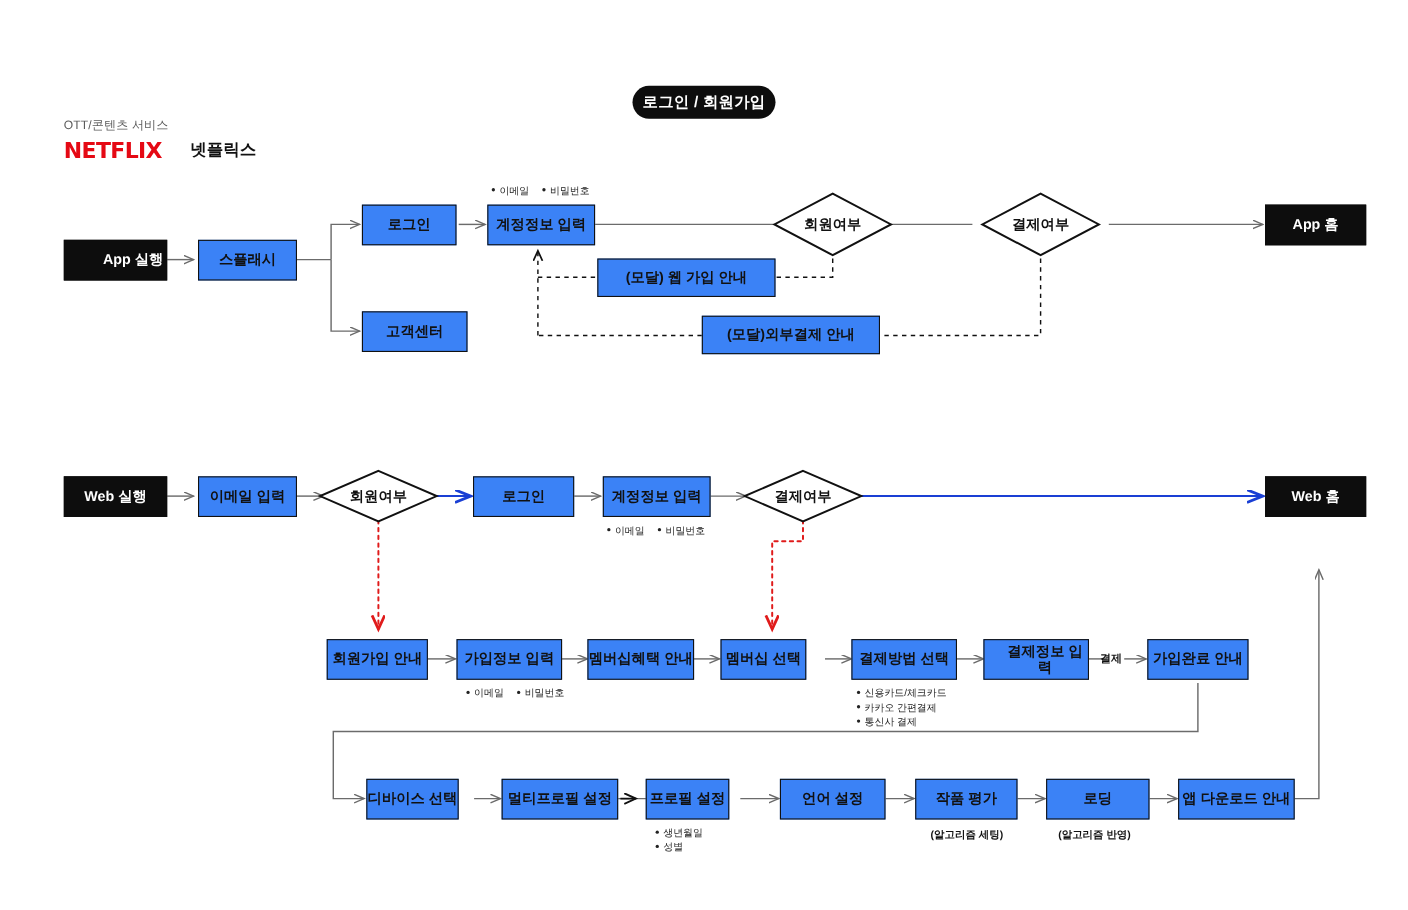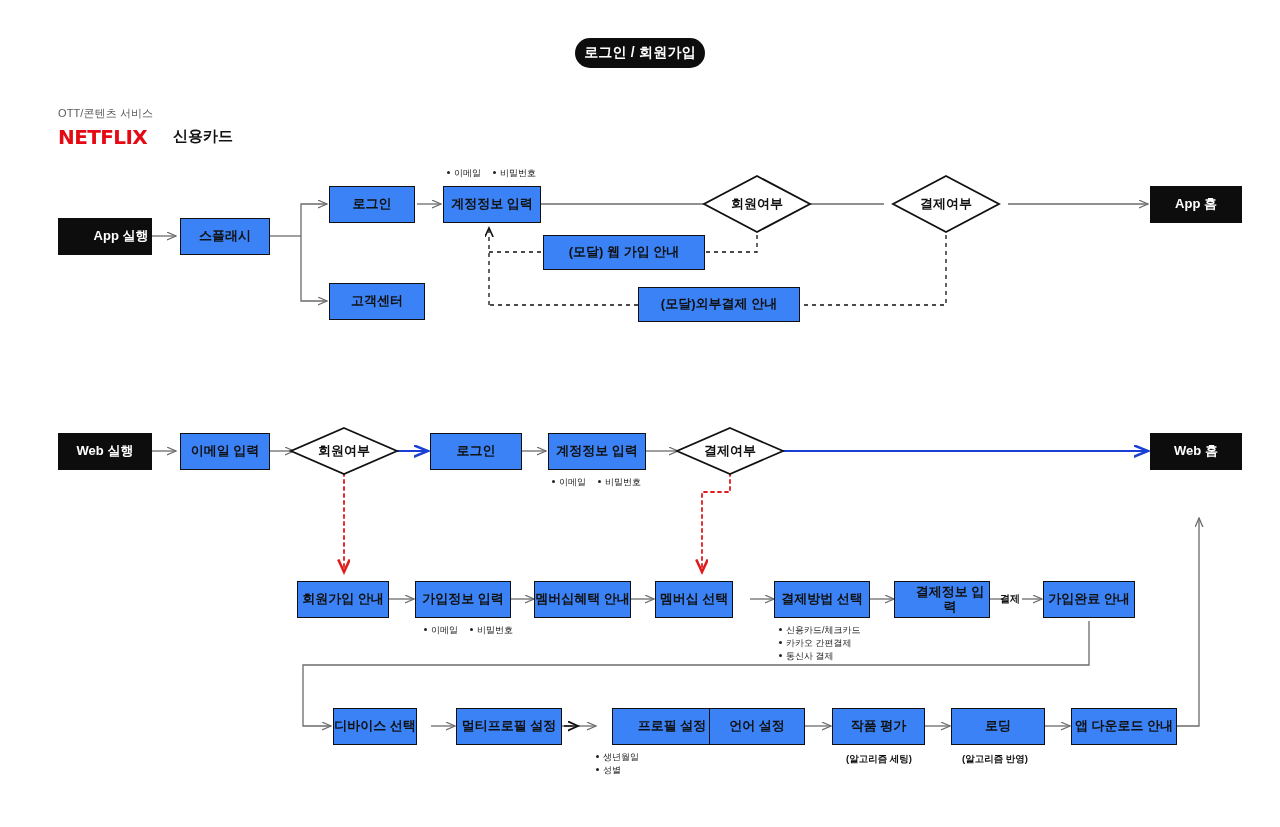--- a/index.html
+++ b/index.html
@@ -14,20 +14,21 @@
   #canvas{position:absolute;left:0;top:0;width:1280px;height:827px;}
   svg.wires{position:absolute;left:0;top:0;width:1280px;height:827px;pointer-events:none;}
 
   .title-pill{
     position:absolute;
     background:#0d0d0d;color:#fff;
     border-radius:18px;
     font-size:14px;font-weight:bold;
     display:flex;align-items:center;justify-content:center;
     letter-spacing:0.2px;
+    margin-top:40px;
   }
   .svc-kicker{position:absolute;font-size:11px;color:#5b5b5b;letter-spacing:0.1px;}
   .svc-logo{position:absolute;font-size:20px;font-weight:bold;color:#E50914;letter-spacing:-0.6px;font-family:"DejaVu Sans",sans-serif;}
   .svc-name{position:absolute;font-size:15px;font-weight:bold;color:#111;}
 
   .node{
     position:absolute;
     box-sizing:border-box;
     border:1.6px solid #111;
     background:#3b82f6;
@@ -155,21 +156,21 @@
       <polygon points="730,428 783,451 730,474 677,451"></polygon>
     </g>
   </svg>
 
   <div class="title-pill" style="left:575px;top:38px;width:130px;height:30px;">
     <span>로그인 / 회원가입</span>
   </div>
 
   <div class="svc-kicker" style="left:58px;top:106px;">OTT/콘텐츠 서비스</div>
   <div class="svc-logo" style="left:58px;top:125px;">NETFLIX</div>
-  <div class="svc-name" style="left:173px;top:127px;">신용카드</div>
+  <div class="svc-name" style="left:173px;top:127px;">넷플릭스</div>
 
   <div class="node dark" style="left:58px;top:218px;width:94px;height:37px;padding-left:32px;">App 실행</div>
   <div class="node" style="left:180px;top:218px;width:90px;height:37px;">스플래시</div>
   <div class="node" style="left:329px;top:186px;width:86px;height:37px;">로그인</div>
   <div class="node" style="left:329px;top:283px;width:96px;height:37px;">고객센터</div>
   <div class="node" style="left:443px;top:186px;width:98px;height:37px;">계정정보 입력</div>
 
   <div class="bullets" style="left:447px;top:167px;">
     <span class="b"><span class="dot"></span><span>이메일</span></span><span class="b"><span class="dot"></span><span>비밀번호</span></span>
   </div>
@@ -213,21 +214,21 @@
     <span class="b"><span class="dot"></span><span>신용카드/체크카드</span></span>
     <span class="b"><span class="dot"></span><span>카카오 간편결제</span></span>
     <span class="b"><span class="dot"></span><span>통신사 결제</span></span>
   </div>
   <div class="node" style="left:894px;top:581px;width:96px;height:37px;padding-left:16px;">결제정보 입력</div>
   <div class="edge-label" style="left:1000px;top:592px;">결제</div>
   <div class="node" style="left:1043px;top:581px;width:92px;height:37px;">가입완료 안내</div>
 
   <div class="node" style="left:333px;top:708px;width:84px;height:37px;">디바이스 선택</div>
   <div class="node" style="left:456px;top:708px;width:106px;height:37px;">멀티프로필 설정</div>
-  <div class="node" style="left:612px;top:708px;width:120px;height:37px;">프로필 설정</div>
+  <div class="node" style="left:587px;top:708px;width:76px;height:37px;">프로필 설정</div>
   <div class="bullets stack" style="left:596px;top:751px;">
     <span class="b"><span class="dot"></span><span>생년월일</span></span>
     <span class="b"><span class="dot"></span><span>성별</span></span>
   </div>
   <div class="node" style="left:709px;top:708px;width:96px;height:37px;">언어 설정</div>
   <div class="node" style="left:832px;top:708px;width:93px;height:37px;">작품 평가</div>
   <div class="note" style="left:846px;top:753px;">(알고리즘 세팅)</div>
   <div class="node" style="left:951px;top:708px;width:94px;height:37px;">로딩</div>
   <div class="note" style="left:962px;top:753px;">(알고리즘 반영)</div>
   <div class="node" style="left:1071px;top:708px;width:106px;height:37px;">앱 다운로드 안내</div>

